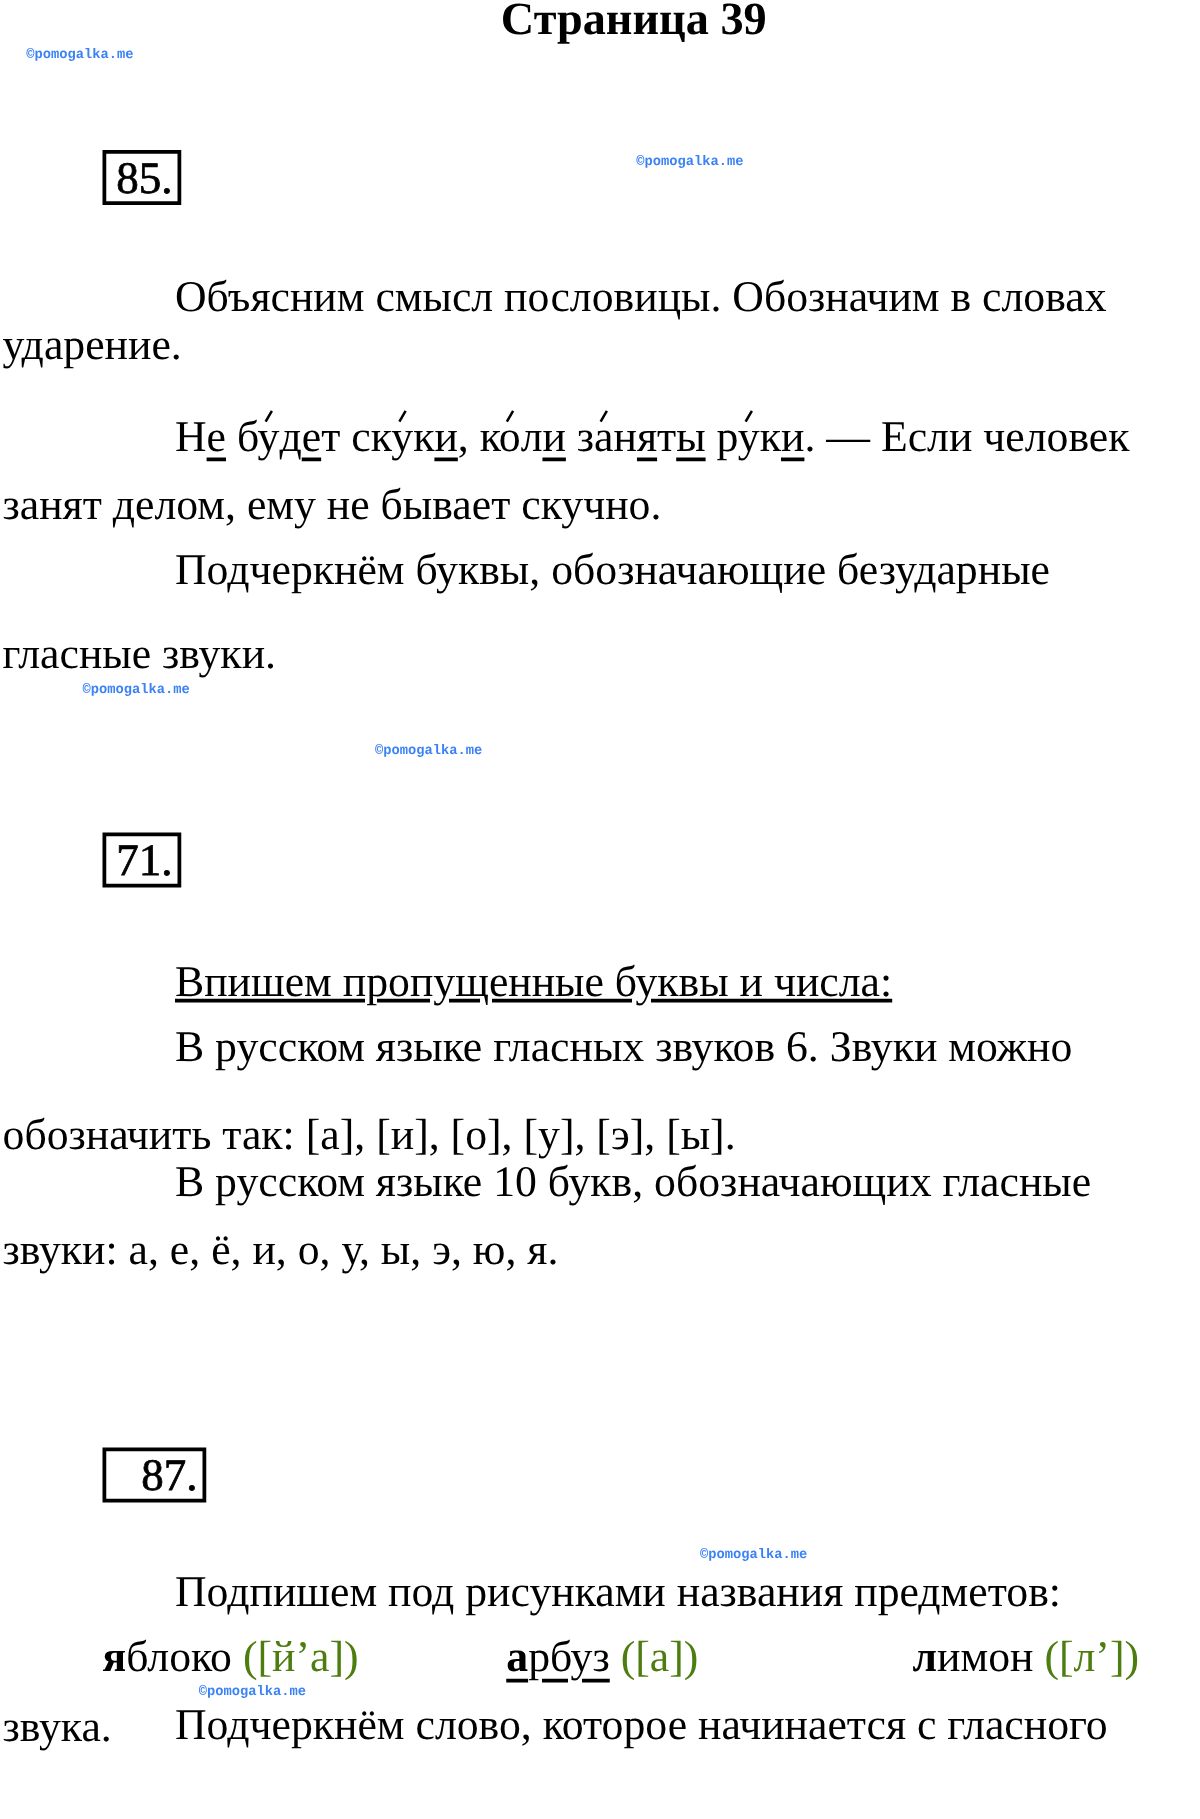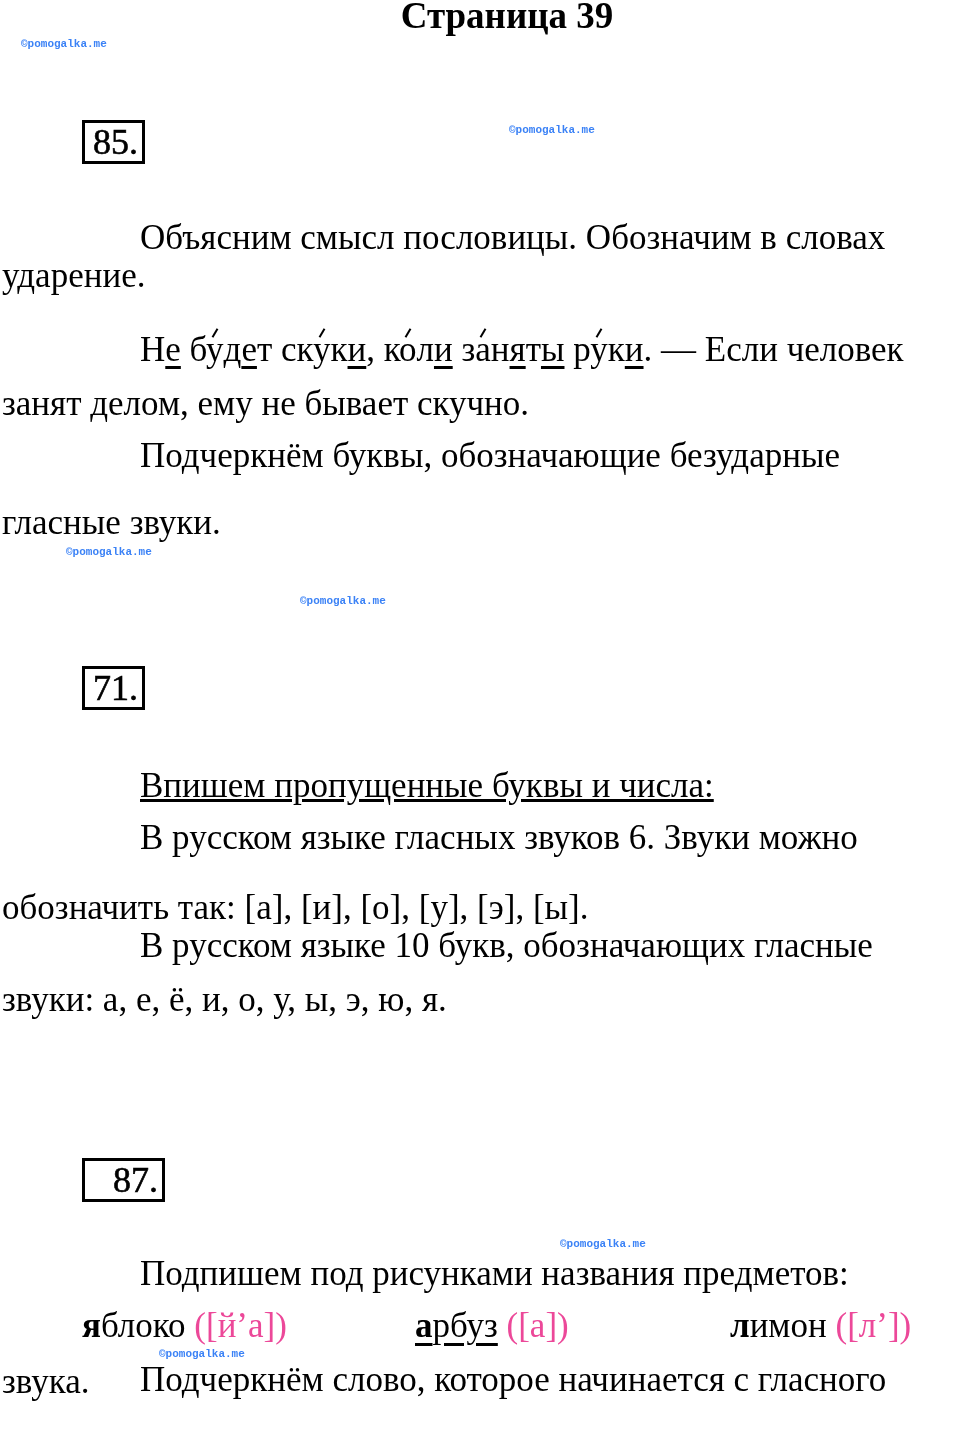--- a/index.html
+++ b/index.html
@@ -29,23 +29,23 @@
     font-family: "Liberation Serif", serif;
   }
   .indent { left: 96px; margin-left: 44px; }
   .noindent { left: 2px; }
   u.ul { text-decoration: underline; text-decoration-thickness: 3px; text-underline-offset: 5px; }
   .acc { position: relative; }
   .acc::after {
     content: ""; position: absolute; left: 45%; top: -2px;
     width: 2px; height: 10px; background: #000; transform: rotate(30deg);
   }
-  .grey { color: #ec4899; }
+  .grey { color: #4d7c0f; }
   .b { font-weight: bold; }
-  u.word-ul { text-decoration: underline; text-decoration-thickness: 3px; text-underline-offset: 6px; margin-left: 10px; }
+  u.word-ul { text-decoration: underline; text-decoration-thickness: 3px; text-underline-offset: 6px; }
 </style>
 </head>
 <body>
 
 <div class="abs page-title">Страница 39</div>
 
 <div class="abs wm" style="left:21px; top:38px;">©pomogalka.me</div>
 <div class="abs wm" style="left:509px; top:124px;">©pomogalka.me</div>
 <div class="abs wm" style="left:66px; top:546px;">©pomogalka.me</div>
 <div class="abs wm" style="left:300px; top:595px;">©pomogalka.me</div>

